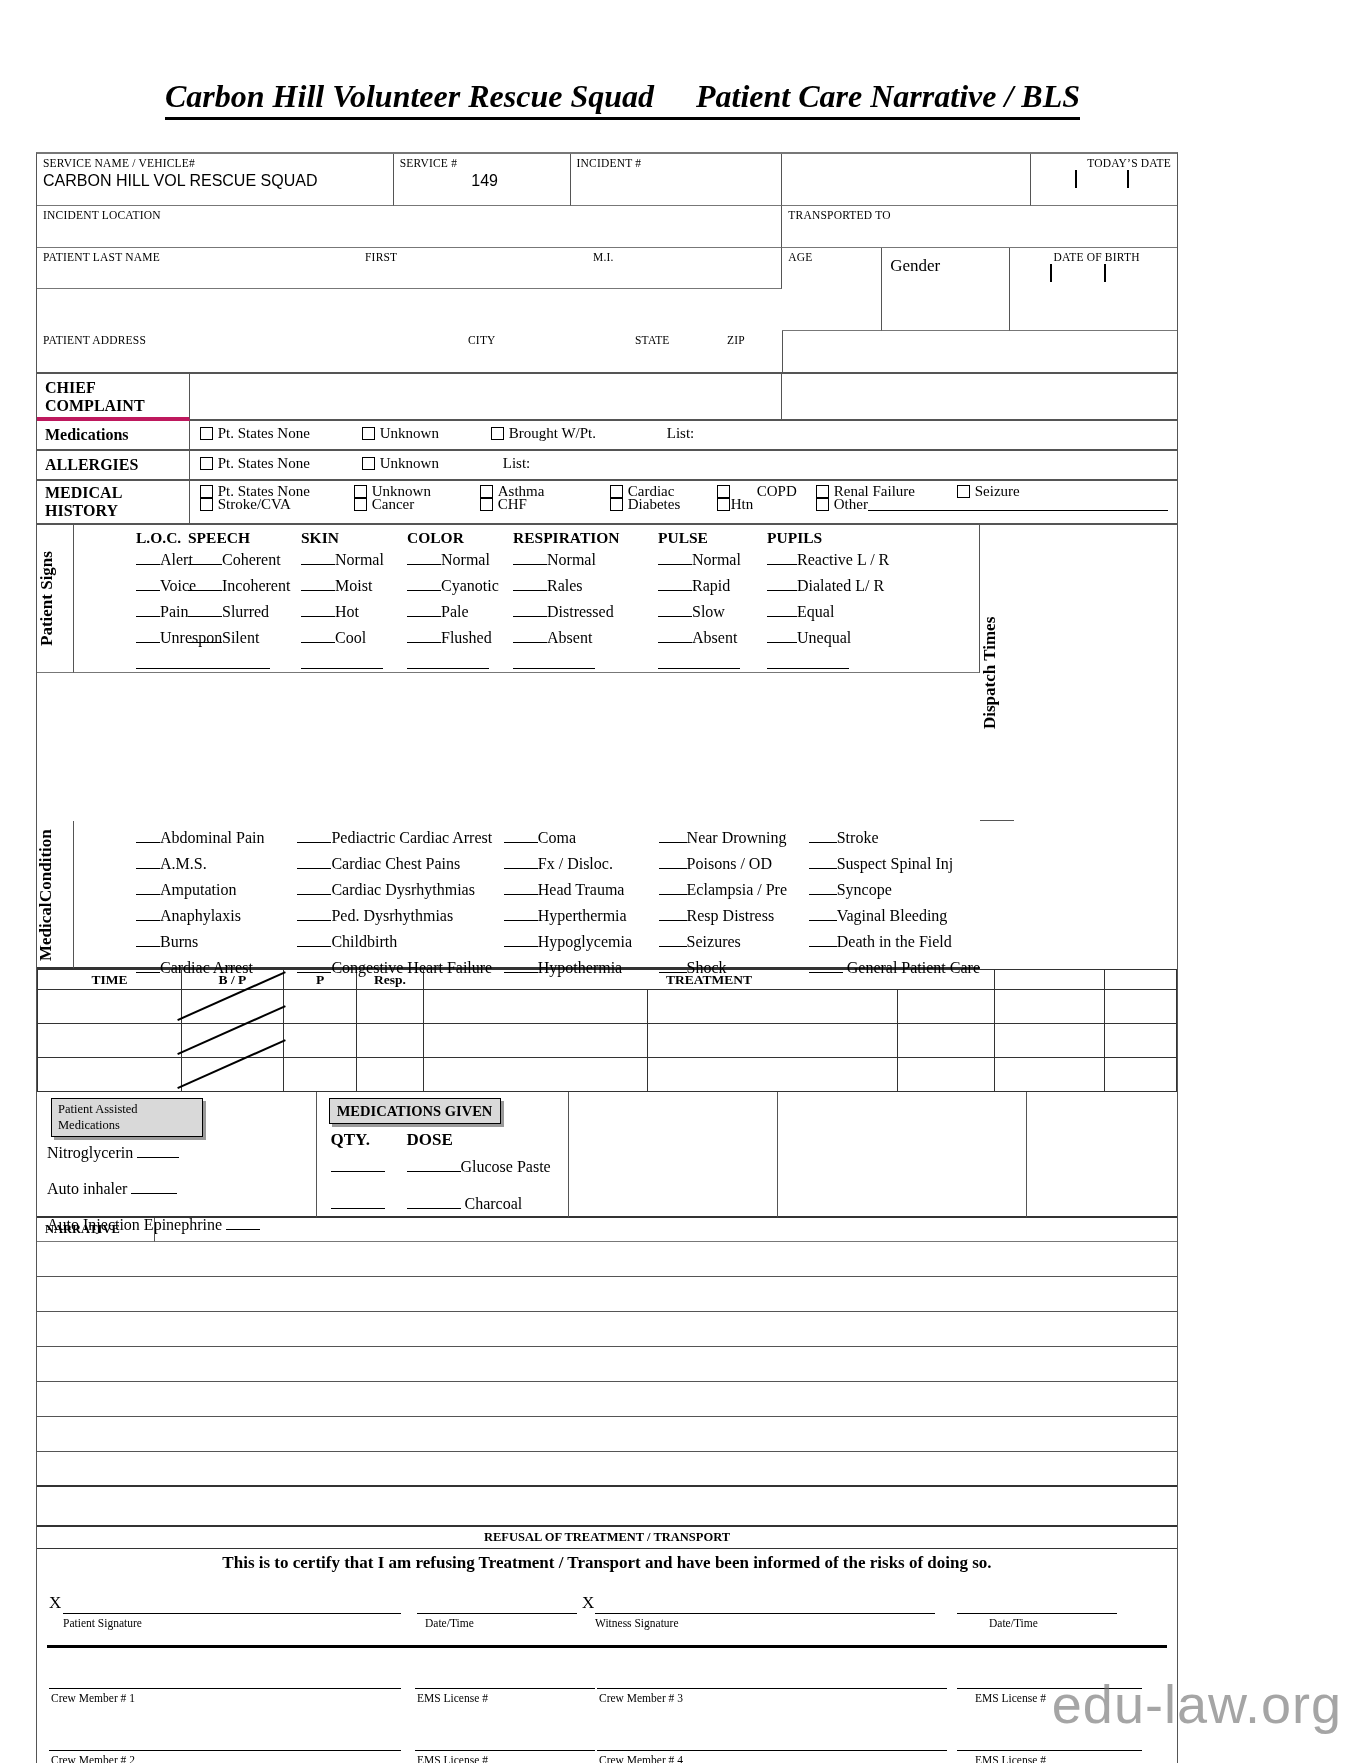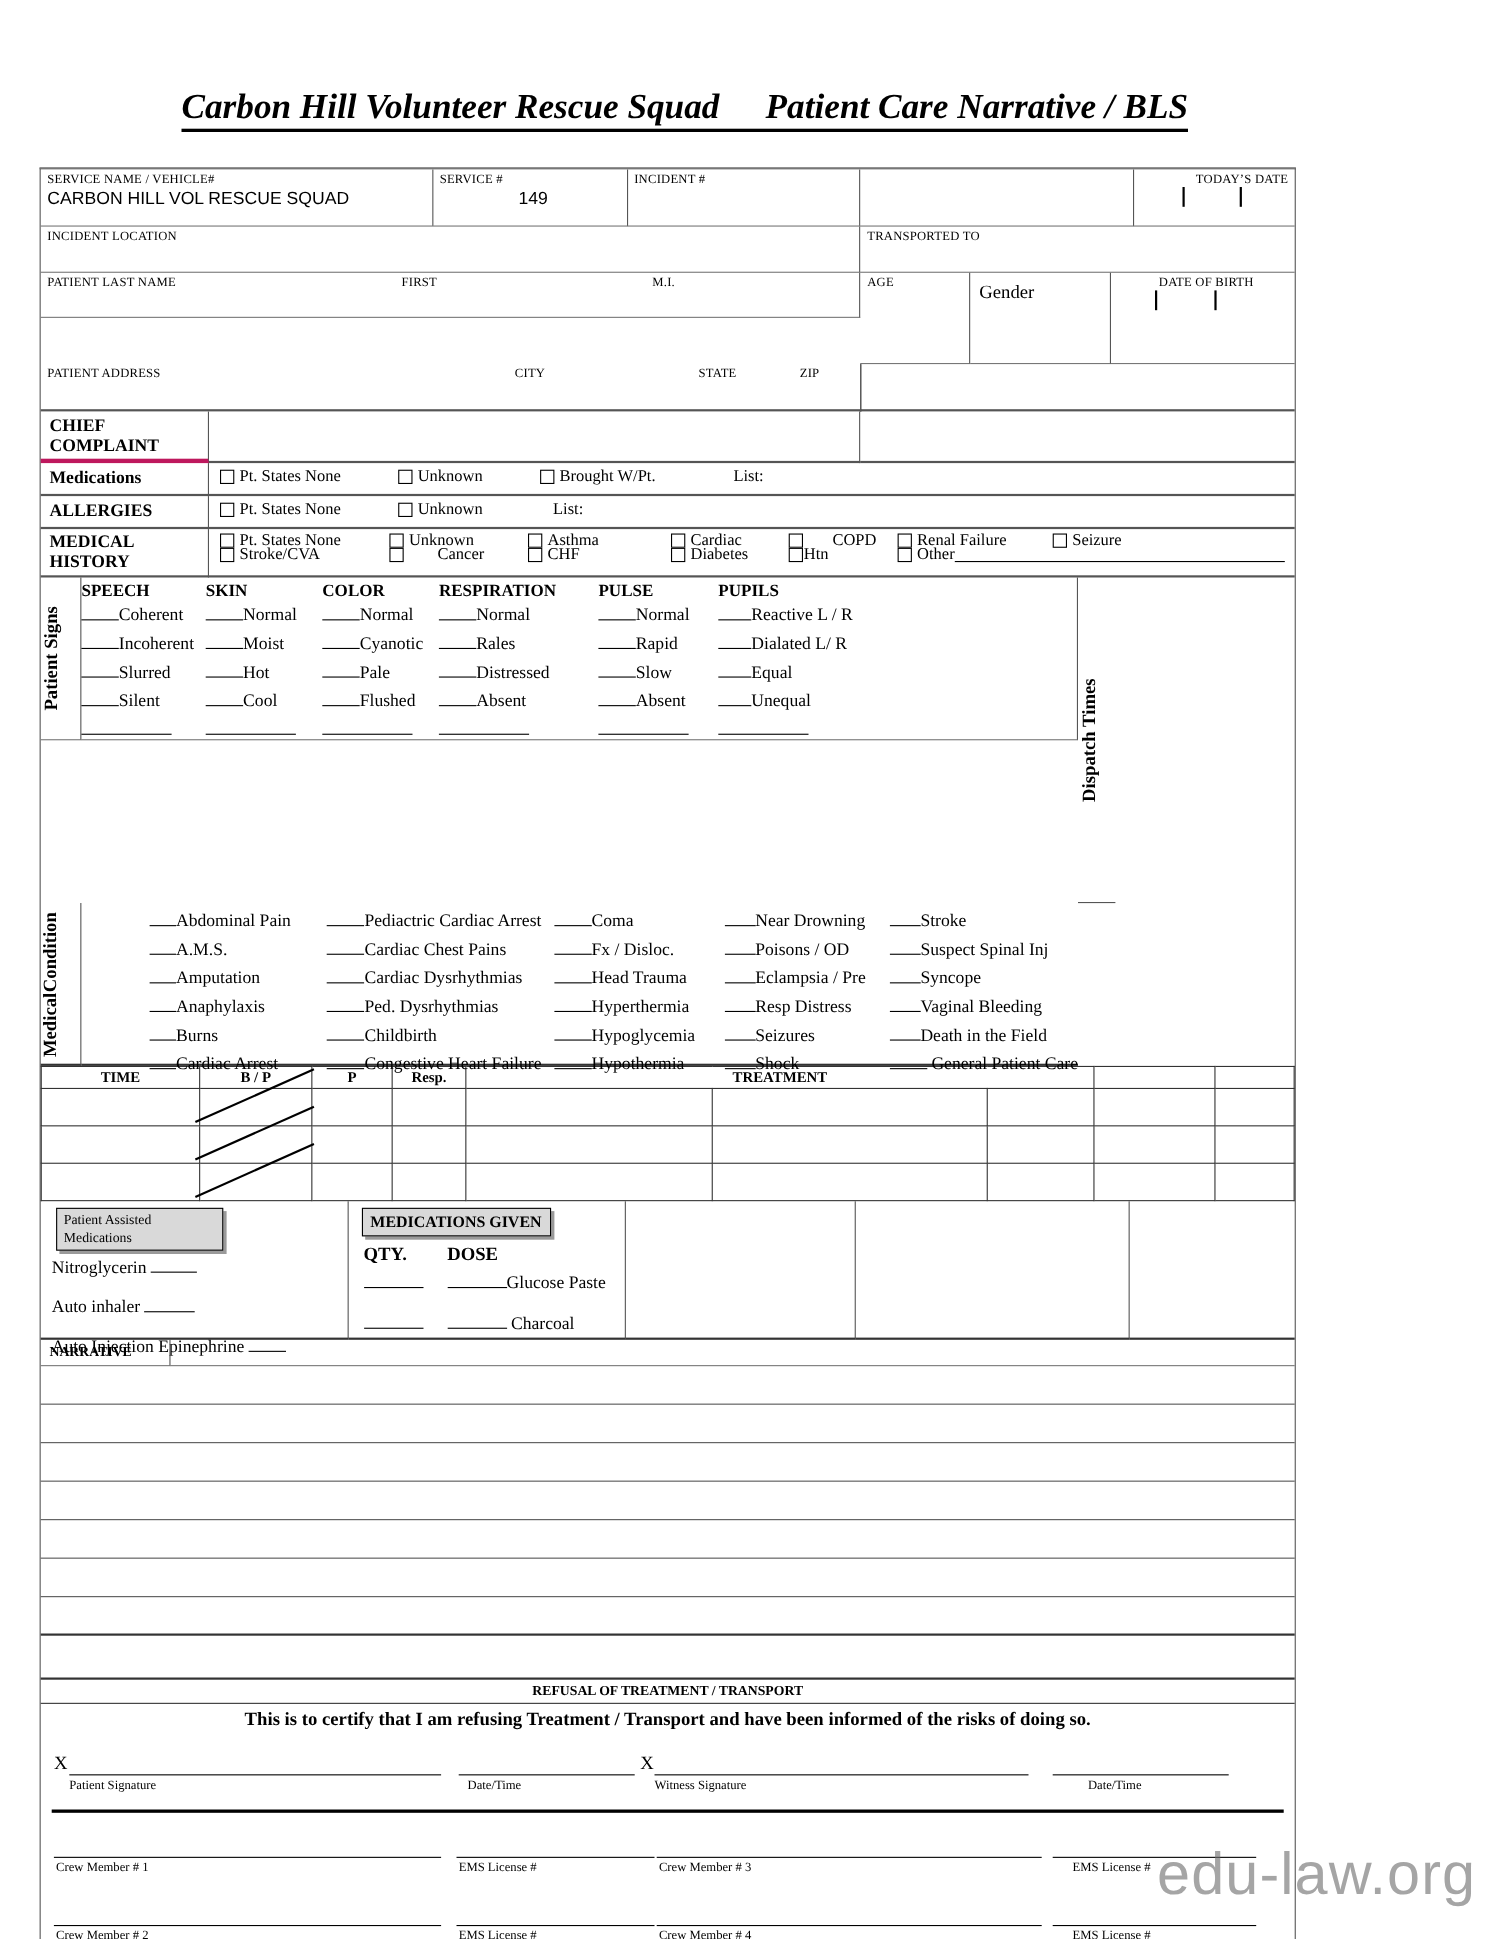--- a/index.html
+++ b/index.html
@@ -274,21 +274,21 @@
         <span class="cbitem">
           <span class="cb"></span>
           <span>Seizure</span>
           </span>
       </div>
       <div class="cbwrap" style="padding:0 0 0 10px;margin-top:-4px;">
         <span class="cbitem" style="width:150px;">
           <span class="cb"></span>
           <span>Stroke/CVA</span>
           </span>
-        <span class="cbitem" style="width:122px;gap:26px;">
+        <span class="cbitem" style="width:122px;">
           <span class="cb"></span>
           <span>Cancer</span>
           </span>
         <span class="cbitem" style="width:126px;">
           <span class="cb"></span>
           <span>CHF</span>
           </span>
         <span class="cbitem" style="width:103px;">
           <span class="cb"></span>
           <span>Diabetes</span>
@@ -307,20 +307,28 @@
   </div>
 
   <div class="row">
 
     <div class="cell" style="width:37px;height:148px;">
       <div class="vert" style="height:148px;">Patient Signs</div>
     </div>
 
     <div class="cell" style="width:906px;height:148px;padding:4px 0 0 0;">
       <div style="display:flex;">
+        <div style="width:114px;padding-left:62px;">
+          <div class="colhead">L.O.C.</div>
+          <div class="opt"><span class="blank" style="width:24px;"></span><span>Alert</span></div>
+          <div class="opt"><span class="blank" style="width:24px;"></span><span>Voice</span></div>
+          <div class="opt"><span class="blank" style="width:24px;"></span><span>Pain</span></div>
+          <div class="opt"><span class="blank" style="width:24px;"></span><span>Unrespon</span></div>
+          <div class="opt"><span class="blank" style="width:82px;"></span></div>
+        </div>
         <div style="width:113px;">
           <div class="colhead">SPEECH</div>
           <div class="opt"><span class="blank" style="width:34px;"></span><span>Coherent</span></div>
           <div class="opt"><span class="blank" style="width:34px;"></span><span>Incoherent</span></div>
           <div class="opt"><span class="blank" style="width:34px;"></span><span>Slurred</span></div>
           <div class="opt"><span class="blank" style="width:34px;"></span><span>Silent</span></div>
           <div class="opt"><span class="blank" style="width:82px;"></span></div>
         </div>
         <div style="width:106px;">
           <div class="colhead">SKIN</div>

